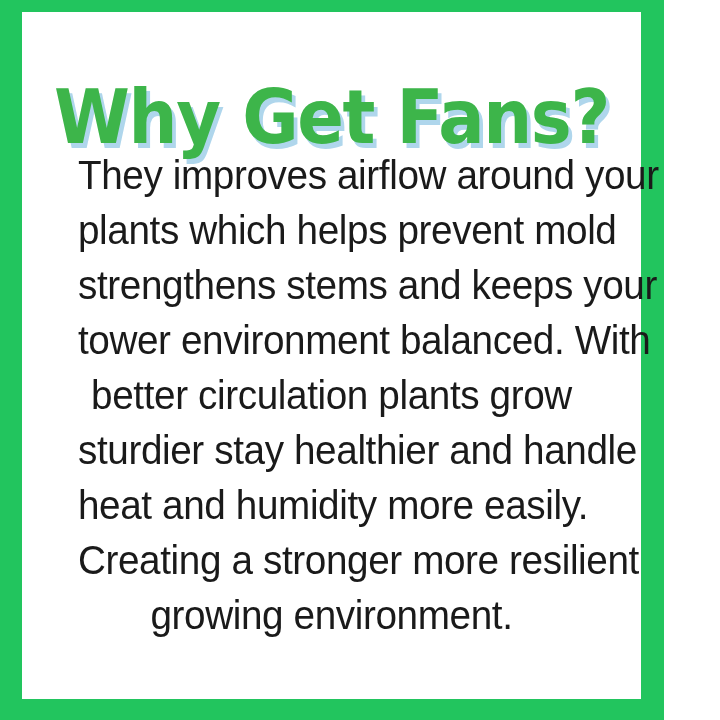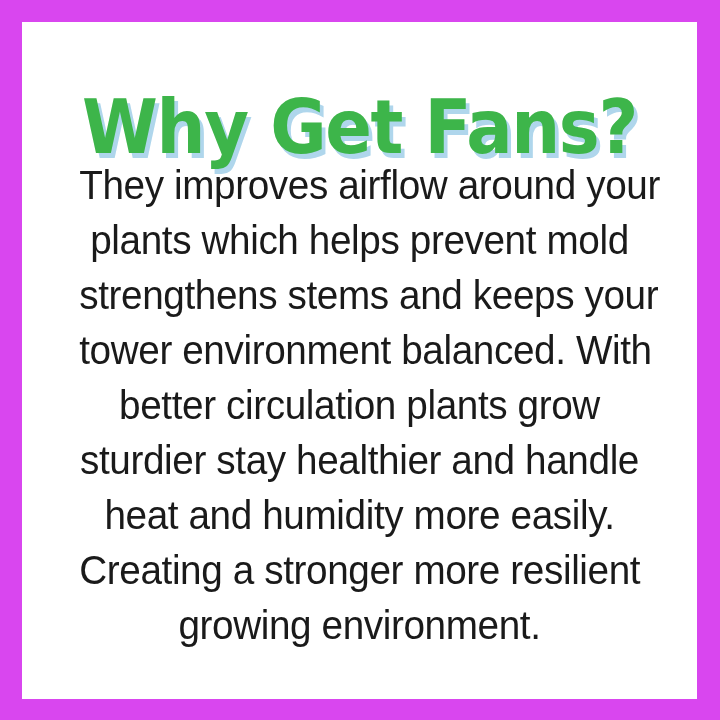--- a/index.html
+++ b/index.html
@@ -10,25 +10,25 @@
   body {
     width: 720px;
     height: 720px;
     background: #ffffff;
     font-family: "Liberation Sans", "DejaVu Sans", sans-serif;
     overflow: hidden;
   }
 
   #poster {
     position: relative;
-    width: 720px;
+    width: 664px;
     height: 720px;
     box-sizing: border-box;
-    background: #d946ef;
-    padding: 22px 23px 21px 22px;
+    background: #22c55e;
+    padding: 12px 23px 21px 22px;
   }
 
   #card {
     position: relative;
     width: 100%;
     height: 100%;
     box-sizing: border-box;
     background: #ffffff;
     display: flex;
     flex-direction: column;

